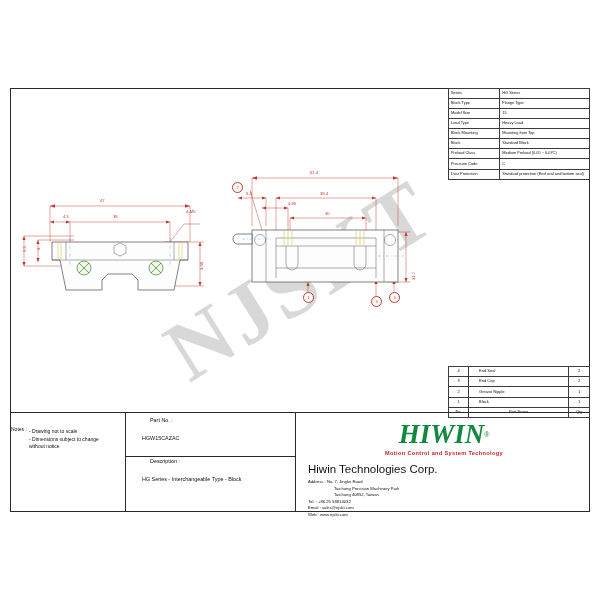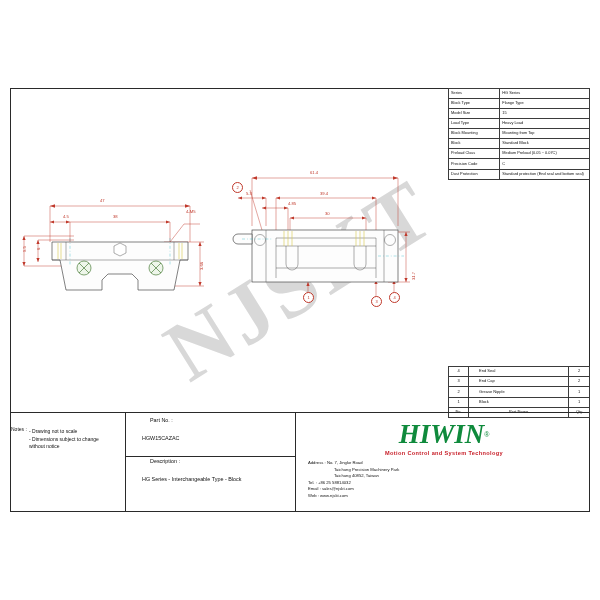--- a/index.html
+++ b/index.html
@@ -348,20 +348,21 @@
   <div class="tb-desc">
     <div class="cap">Description :</div>
     <div class="val">HG Series - Interchangeable Type - Block</div>
   </div>
 
   <div class="logo-box">
     <div class="logo-wrap">
       <span class="logo-word">HIWIN</span><span class="logo-reg">®</span>
       <div class="logo-tag">Motion Control and System Technology</div>
     </div>
+    <div class="corp">Hiwin Technologies Corp.</div>
     <div class="addr">
       <span>Address :</span>
       <span>No. 7, Jingke Road</span>
       <span class="ind">Taichung Precision Machinery Park</span>
       <span class="ind">Taichung 40852, Taiwan</span>
       <span>Tel. :</span>
       <span>+86 25 58814032</span><br>
       <span>Email :</span>
       <span>sales@njskt.com</span><br>
       <span>Web :</span>

